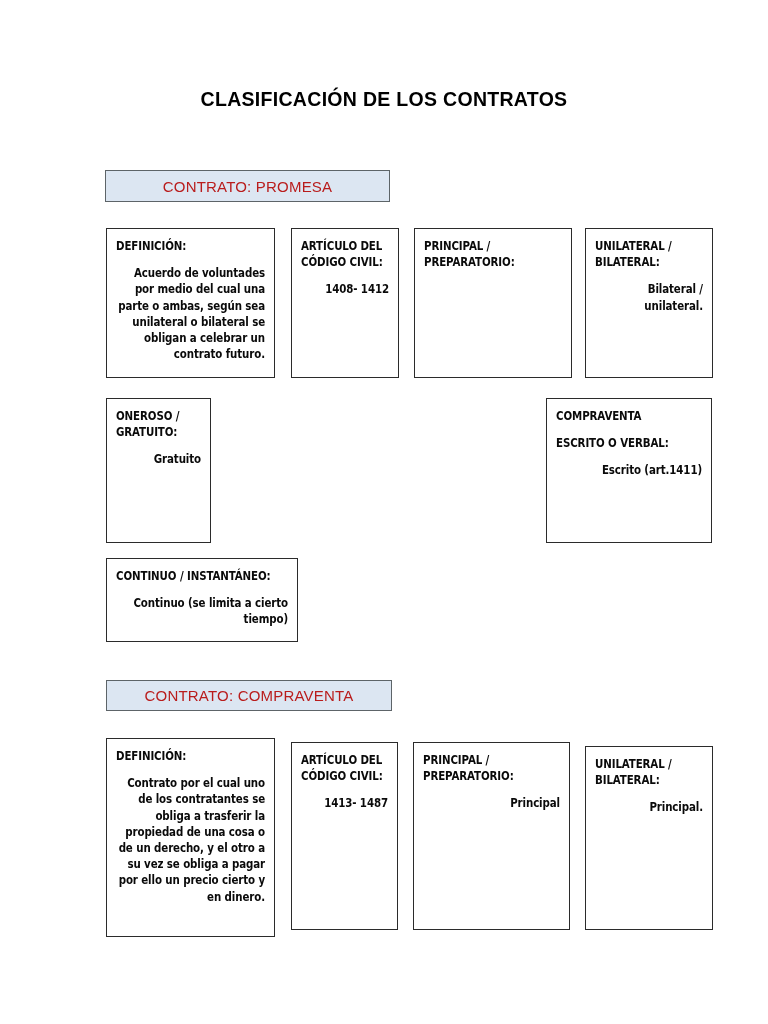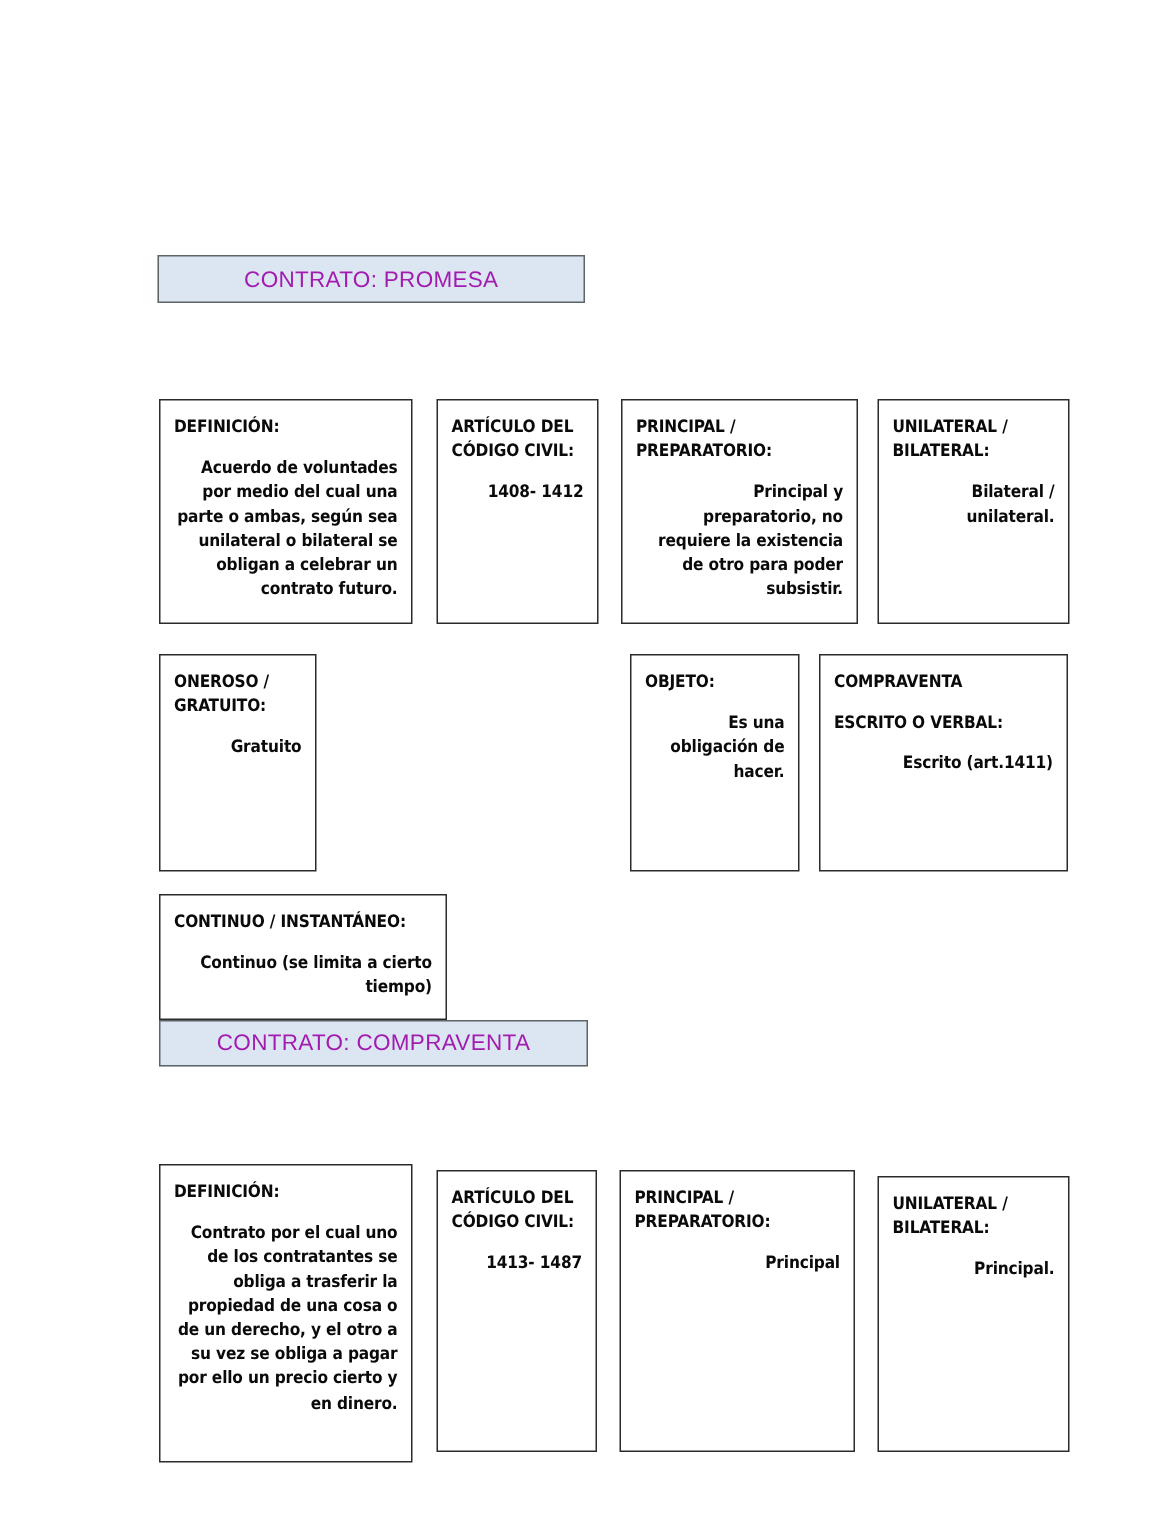--- a/index.html
+++ b/index.html
@@ -40,34 +40,33 @@
     border: 1.4px solid #5d6468;
     box-sizing: border-box;
     display: flex;
     align-items: center;
     justify-content: center;
   }
   .banner-label {
     font-family: "Liberation Sans", sans-serif;
     font-weight: normal;
     font-size: 15px;
-    color: #a21caf;
+    color: #b91c1c;
     letter-spacing: 0.2px;
     white-space: nowrap;
   }
 
   
   .box {
     position: absolute;
     background: #ffffff;
     border: 1.4px solid #2b2b2b;
     box-sizing: border-box;
     padding: 9px 9px 6px 9px;
     overflow: hidden;
-    margin-top: 38px;
   }
   .box p {
     margin: 0 0 11px 0;
     font-family: "DejaVu Sans Condensed", "Liberation Sans Narrow",
                  "Liberation Sans", sans-serif;
     font-weight: bold;
     font-size: 11.4px;
     line-height: 1.42;
     color: #0a0a0a;
     letter-spacing: -0.1px;
@@ -77,55 +76,51 @@
   
   .box p.hdr { font-weight: bold; }
   
   .box p.body { font-weight: bold; text-align: right; }
 </style>
 </head>
 <body>
 
 <div id="page">
 
+  <div class="doc-title">CLASIFICACIÓN DE LOS CONTRATOS</div>
 
   <div class="banner" style="left:105px; top:170px; width:285px; height:32px;">
     <span class="banner-label">CONTRATO: PROMESA</span>
   </div>
 
   <div class="box" style="left:106px; top:228px; width:169px; height:150px;">
     <p class="hdr">DEFINICIÓN:</p>
     <p class="body">Acuerdo de voluntades por medio del cual una parte o ambas, según sea unilateral o bilateral se obligan a celebrar un contrato futuro.</p>
   </div>
 
   <div class="box" style="left:291px; top:228px; width:108px; height:150px;">
     <p class="hdr">ARTÍCULO DEL CÓDIGO CIVIL:</p>
     <p class="body">1408- 1412</p>
   </div>
 
   <div class="box" style="left:414px; top:228px; width:158px; height:150px;">
     <p class="hdr">PRINCIPAL / PREPARATORIO:</p>
-    <p class="body">Principal y preparatorio, no requiere la existencia de otro para poder subsistir.</p>
   </div>
 
   <div class="box" style="left:585px; top:228px; width:128px; height:150px;">
     <p class="hdr">UNILATERAL / BILATERAL:</p>
     <p class="body">Bilateral / unilateral.</p>
   </div>
 
   <div class="box" style="left:106px; top:398px; width:105px; height:145px;">
     <p class="hdr">ONEROSO / GRATUITO:</p>
     <p class="body">Gratuito</p>
   </div>
 
 
-  <div class="box" style="left:420px; top:398px; width:113px; height:145px;">
-    <p class="hdr">OBJETO:</p>
-    <p class="body">Es una obligación de hacer.</p>
-  </div>
 
   <div class="box" style="left:546px; top:398px; width:166px; height:145px;">
     <p class="hdr">COMPRAVENTA</p>
     <p class="hdr">ESCRITO O VERBAL:</p>
     <p class="body">Escrito (art.1411)</p>
   </div>
 
   <div class="box" style="left:106px; top:558px; width:192px; height:84px;">
     <p class="hdr">CONTINUO / INSTANTÁNEO:</p>
     <p class="body">Continuo (se limita a cierto tiempo)</p>

